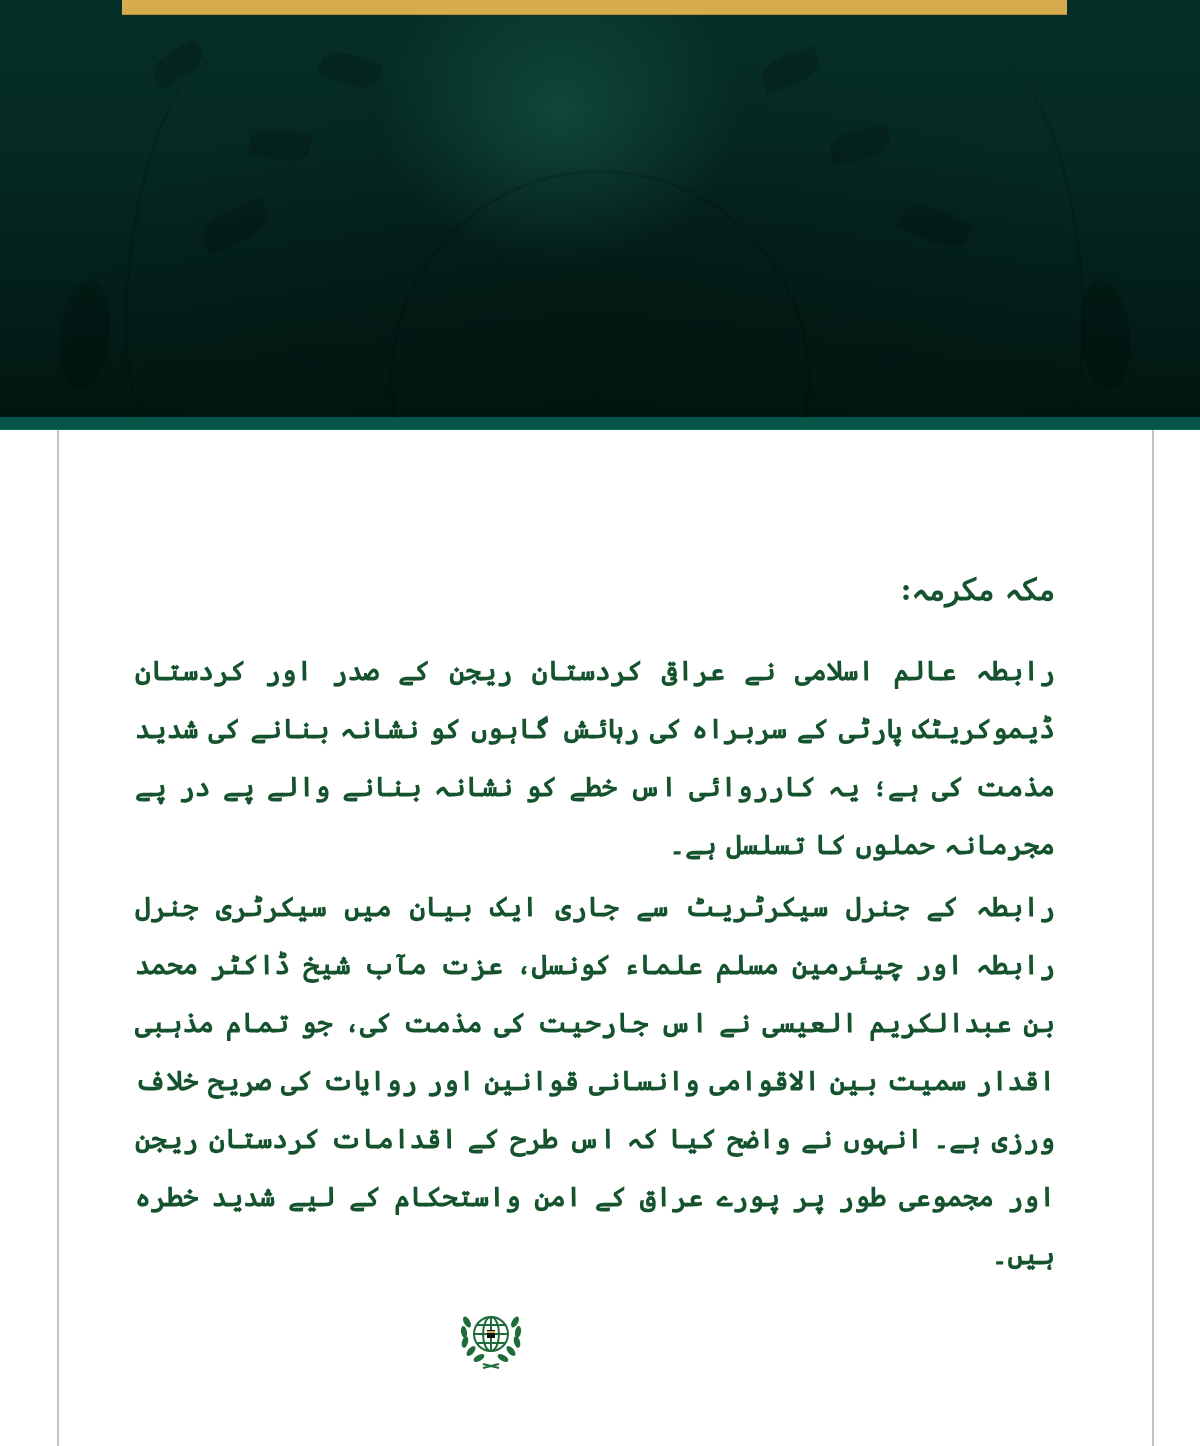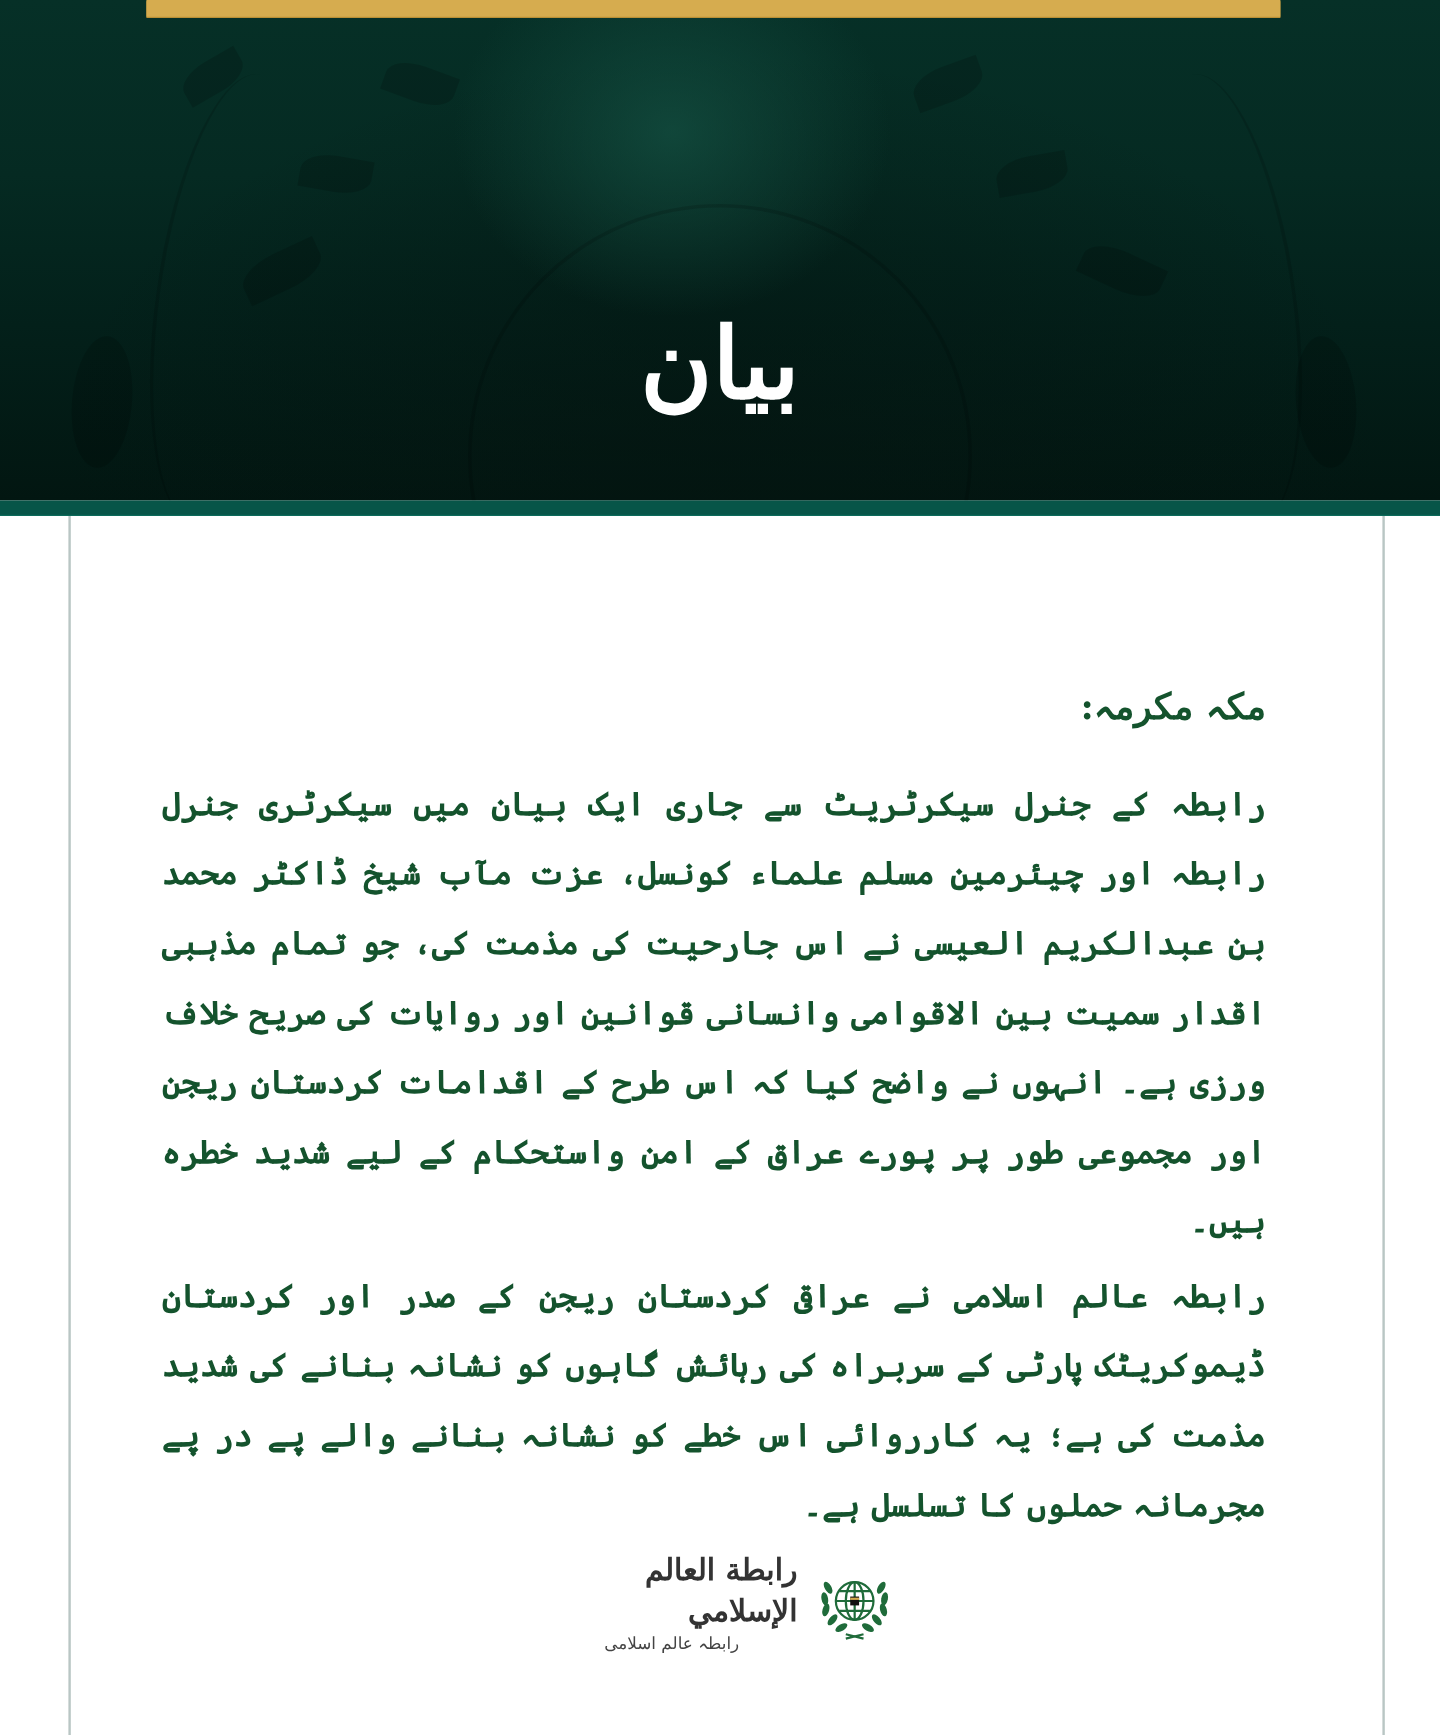--- a/index.html
+++ b/index.html
@@ -69,38 +69,33 @@
   <div class="leaf" style="left:250px; top:130px; width:60px; height:30px; transform:rotate(10deg);"></div>
   <div class="leaf" style="left:200px; top:210px; width:70px; height:32px; transform:rotate(-25deg);"></div>
   <div class="leaf" style="left:60px; top:280px; width:50px; height:110px; transform:rotate(5deg); border-radius:50%;"></div>
   <div class="leaf" style="left:760px; top:55px; width:60px; height:30px; transform:rotate(-20deg);"></div>
   <div class="leaf" style="left:830px; top:130px; width:60px; height:30px; transform:rotate(-10deg);"></div>
   <div class="leaf" style="left:900px; top:210px; width:70px; height:32px; transform:rotate(25deg);"></div>
   <div class="leaf" style="left:1080px; top:280px; width:50px; height:110px; transform:rotate(-5deg); border-radius:50%;"></div>
   <div class="stem" style="left:390px; top:170px; width:420px; height:420px; border:3px solid rgba(0,0,0,0.14); border-radius:50%;"></div>
 
   <div class="gold-bar"></div>
-  <div class="title">بیان</div>
 </div>
 
 <div class="teal-band"></div>
 <div class="frame-line" style="left:57px;"></div>
 <div class="frame-line" style="left:1152px;"></div>
 
 <div class="content">
   <div class="dateline">مکہ مکرمہ:</div>
+  <p class="para">رابطہ عالم اسلامی نے عراقی کردستان ریجن کے صدر اور کردستان ڈیموکریٹک پارٹی کے سربراہ کی رہائش گاہوں کو نشانہ بنانے کی شدید مذمت کی ہے؛ یہ کارروائی اس خطے کو نشانہ بنانے والے پے در پے مجرمانہ حملوں کا تسلسل ہے۔</p>
   <p class="para">رابطہ کے جنرل سیکرٹریٹ سے جاری ایک بیان میں سیکرٹری جنرل رابطہ اور چیئرمین مسلم علماء کونسل، عزت مآب شیخ ڈاکٹر محمد بن عبدالکریم العیسی نے اس جارحیت کی مذمت کی، جو تمام مذہبی اقدار سمیت بین الاقوامی وانسانی قوانین اور روایات کی صریح خلاف ورزی ہے۔ انہوں نے واضح کیا کہ اس طرح کے اقدامات کردستان ریجن اور مجموعی طور پر پورے عراق کے امن واستحکام کے لیے شدید خطرہ ہیں۔</p>
-  <p class="para">رابطہ عالم اسلامی نے عراقی کردستان ریجن کے صدر اور کردستان ڈیموکریٹک پارٹی کے سربراہ کی رہائش گاہوں کو نشانہ بنانے کی شدید مذمت کی ہے؛ یہ کارروائی اس خطے کو نشانہ بنانے والے پے در پے مجرمانہ حملوں کا تسلسل ہے۔</p>
 </div>
 
 <div class="logo">
-  <div class="logo-text">
-    <div class="logo-ar">رابطة العالم الإسلامي</div>
-    <div class="logo-ur">رابطہ عالم اسلامی</div>
-  </div>
   <svg class="emblem" viewBox="0 0 72 72">
     <g fill="none" stroke="#1f6b3a" stroke-width="2">
       <circle cx="36" cy="34" r="17"></circle>
       <ellipse cx="36" cy="34" rx="8" ry="17"></ellipse>
       <line x1="19" y1="34" x2="53" y2="34"></line>
       <line x1="22" y1="25" x2="50" y2="25"></line>
       <line x1="22" y1="43" x2="50" y2="43"></line>
       <line x1="36" y1="17" x2="36" y2="51"></line>
     </g>
     <rect x="32" y="30" width="8" height="8" fill="#111"></rect>

